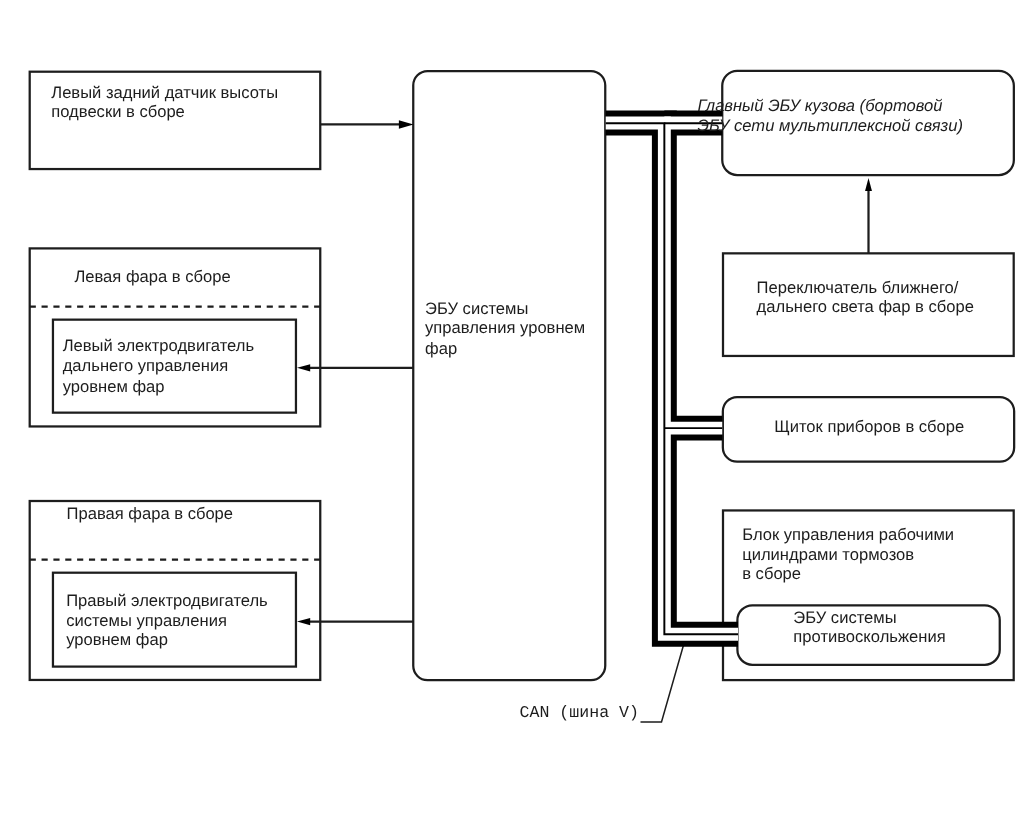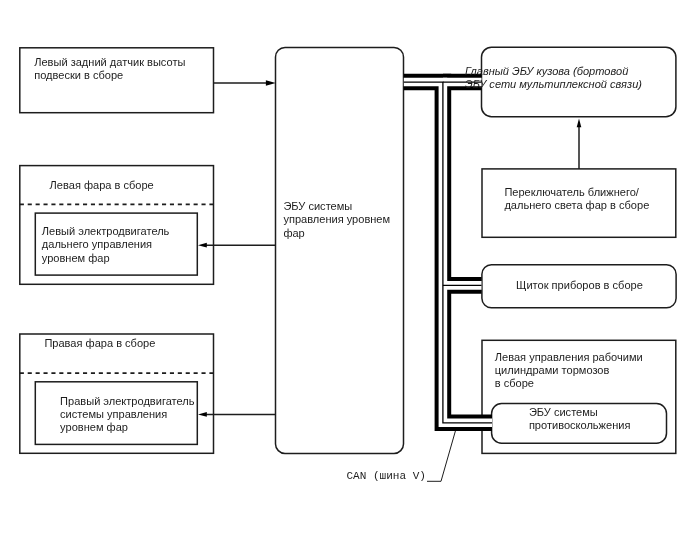--- a/index.html
+++ b/index.html
@@ -72,31 +72,31 @@
   </g>
 </svg>
 
 <div class="lbl" style="left:34.2px;top:55.6px;">Левый задний датчик высоты
 подвески в сборе</div>
 <div class="lbl" style="left:49.6px;top:179.2px;">Левая фара в сборе</div>
 <div class="lbl" style="left:41.8px;top:225.2px;">Левый электродвигатель
 дальнего управления
 уровнем фар</div>
 <div class="lbl" style="left:44.4px;top:336.5px;">Правая фара в сборе</div>
-<div class="lbl" style="left:44.1px;top:394.8px;margin-left:16px;">Правый электродвигатель
+<div class="lbl" style="left:44.1px;top:394.8px;">Правый электродвигатель
 системы управления
 уровнем фар</div>
 <div class="lbl" style="left:283.4px;top:200.0px;">ЭБУ системы
 управления уровнем
 фар</div>
 <div class="lbl" style="left:465px;top:64.6px;font-style:italic;">Главный ЭБУ кузова (бортовой
 ЭБУ сети мультиплексной связи)</div>
 <div class="lbl" style="left:504.4px;top:186.2px;">Переключатель ближнего/
 дальнего света фар в сборе</div>
 <div class="lbl" style="left:504.1px;top:278.6px;margin-left:12px;">Щиток приборов в сборе</div>
-<div class="lbl" style="left:494.8px;top:350.8px;">Левая управления рабочими
+<div class="lbl" style="left:494.8px;top:350.8px;">Блок управления рабочими
 цилиндрами тормозов
 в сборе</div>
 <div class="lbl" style="left:528.9px;top:406.0px;">ЭБУ системы
 противоскольжения</div>
 <div class="lbl" style="left:346.4px;top:470.0px;font-family:Liberation Mono, monospace;">CAN (шина V)</div>
 
 </div>
 
 </body></html>

